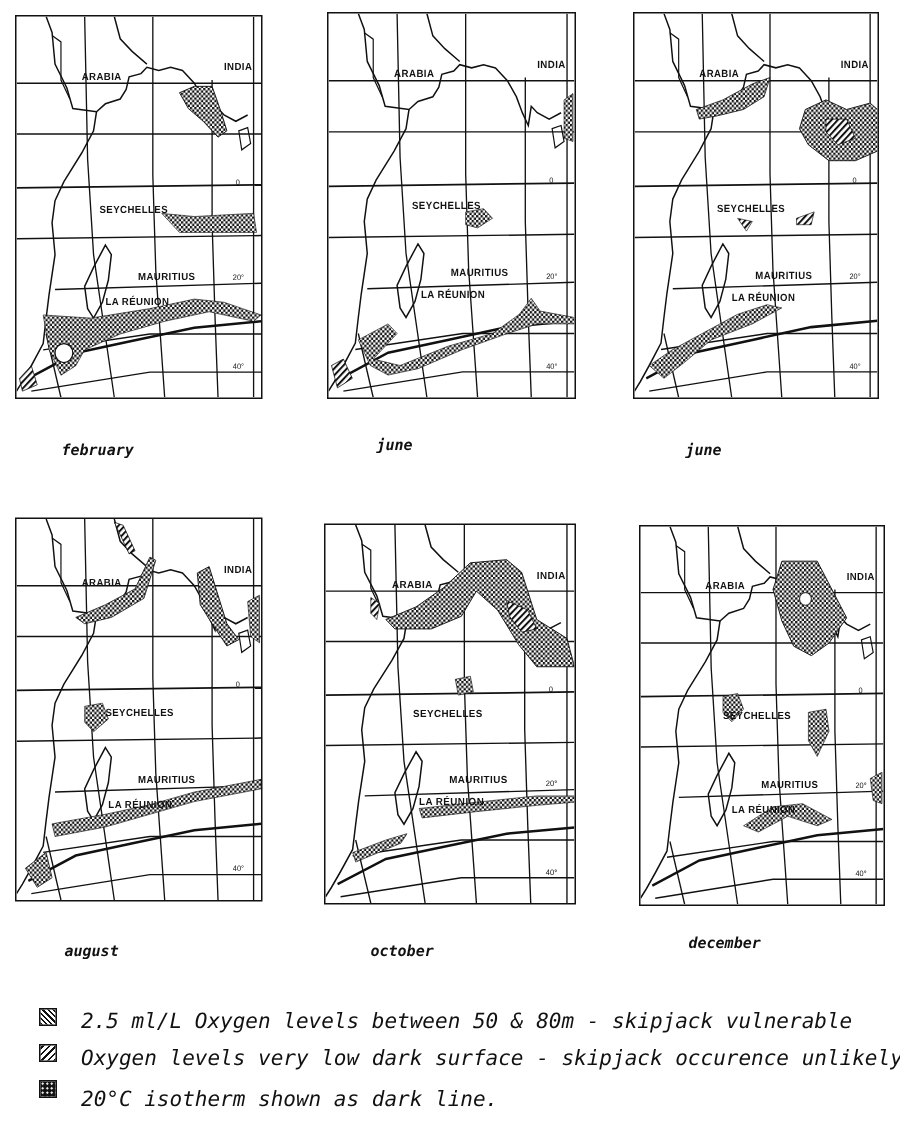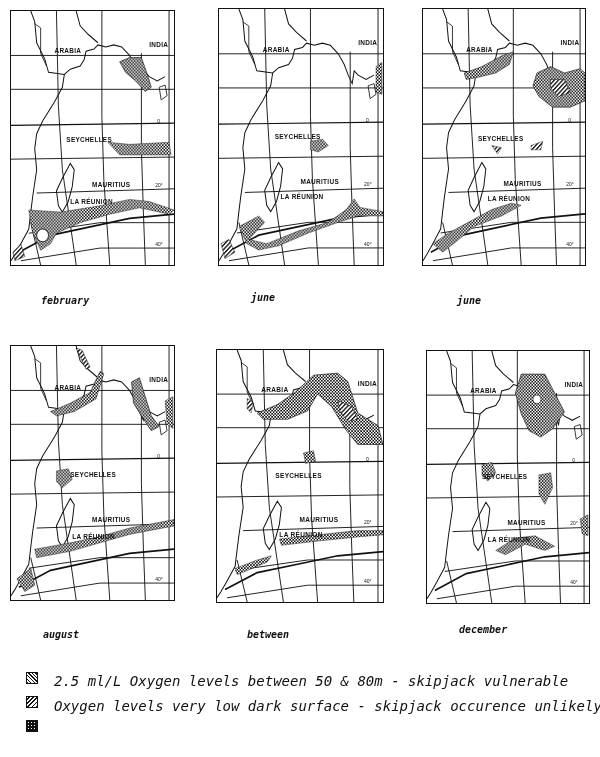--- a/index.html
+++ b/index.html
@@ -163,21 +163,21 @@
       <text class="place" x="44" y="40">ARABIA</text>
       <text class="place" x="140" y="34">INDIA</text>
       <text class="place" x="58" y="122">SEYCHELLES</text>
       <text class="place" x="82" y="164">MAURITIUS</text>
       <text class="place" x="62" y="178">LA RÉUNION</text>
       <text class="lat" x="148" y="106">0</text>
       <text class="lat" x="146" y="166">20°</text>
       <text class="lat" x="146" y="222">40°</text>
     </svg>
   </div>
-  <div class="month-label" style="left:2px;top:280px;">between</div>
+  <div class="month-label" style="left:2px;top:280px;">october</div>
 </div>
 
 <div class="panel" style="left:426px;top:350px;width:170px;height:290px;">
   <div class="map-frame" style="left:0;top:0;width:162px;height:252px;">
     <svg viewBox="0 0 165 240" preserveAspectRatio="none">
       <use href="#basemap"></use>
       <path d="M96,22 L120,22 L130,40 L140,58 L128,74 L116,82 L104,76 L96,60 L90,40 Z" fill="url(#pat-check)" stroke="#111" stroke-width="0.6"></path>
       <circle cx="112" cy="46" r="4" fill="#fff" stroke="#111" stroke-width="0.6"></circle>
       <path d="M56,108 L66,106 L70,116 L62,124 L56,118 Z" fill="url(#pat-check)" stroke="#111" stroke-width="0.4"></path>
       <path d="M114,118 L126,116 L128,130 L120,146 L114,136 Z" fill="url(#pat-check)" stroke="#111" stroke-width="0.4"></path>
@@ -201,15 +201,16 @@
     <div class="legend-swatch sw-fine"></div>
     <div class="legend-text" style="padding-top:3px;">2.5 ml/L Oxygen levels between 50 &amp; 80m - skipjack vulnerable</div>
   </div>
   <div class="legend-row" style="top:24px;">
     <div class="legend-swatch sw-hatch"></div>
     <div class="legend-text" style="padding-top:4px;">Oxygen levels very low dark surface - skipjack occurence unlikely</div>
   </div>
   <div class="legend-row" style="top:48px;">
     <div class="legend-swatch sw-check"></div>
     <div class="legend-text" style="padding-top:6px;">
+      <div style="margin-top:1px;">20°C isotherm shown as dark line.</div>
     </div>
   </div>
 </div>
 
 </body></html>

